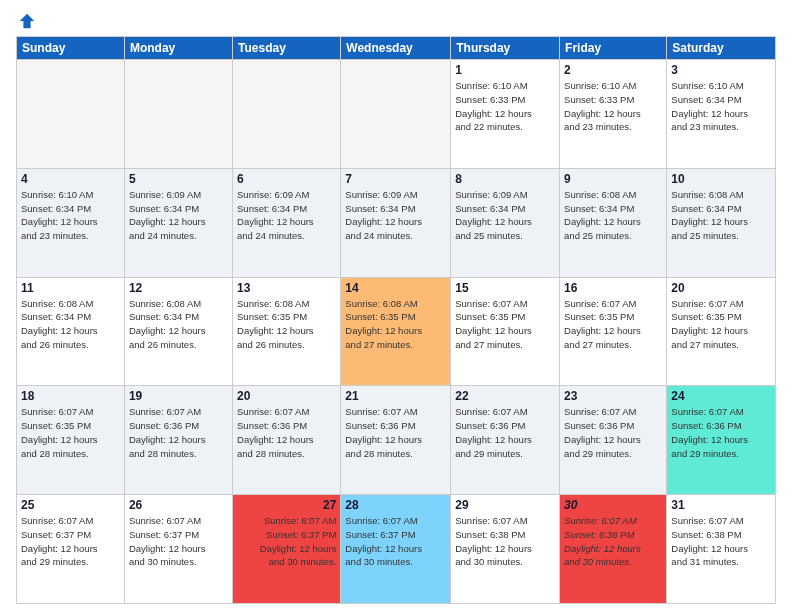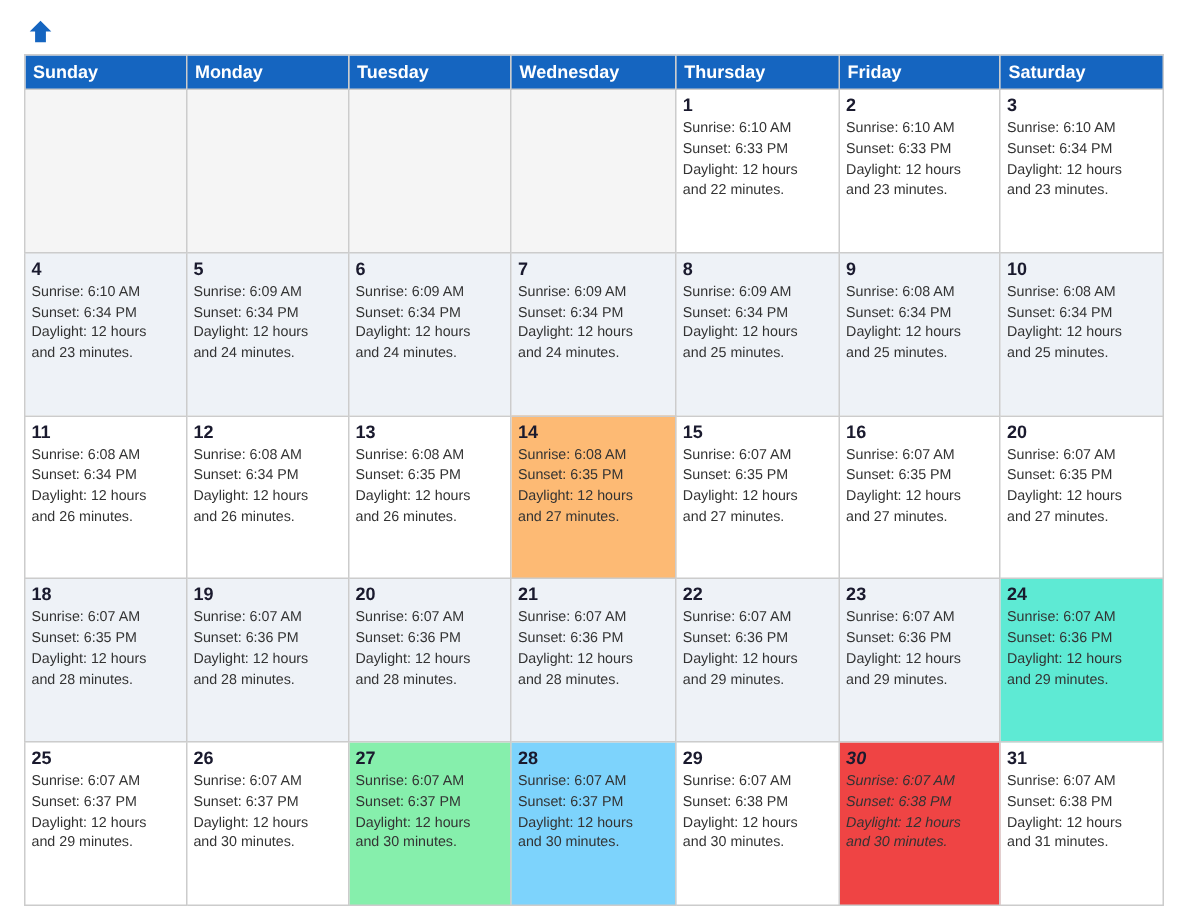--- a/index.html
+++ b/index.html
@@ -245,21 +245,21 @@
         </tr>
         <tr>
           <td style="background: rgb(255, 255, 255);">
             <span class="day-number">25</span>
             <div class="day-info">Sunrise: 6:07 AM<br>Sunset: 6:37 PM<br>Daylight: 12 hours<br>and 29 minutes.</div>
           </td>
           <td style="background: rgb(255, 255, 255);">
             <span class="day-number">26</span>
             <div class="day-info">Sunrise: 6:07 AM<br>Sunset: 6:37 PM<br>Daylight: 12 hours<br>and 30 minutes.</div>
           </td>
-          <td style="background: #86efac;">
+          <td style="background: #ef4444; text-align: right;">
             <span class="day-number">27</span>
             <div class="day-info">Sunrise: 6:07 AM<br>Sunset: 6:37 PM<br>Daylight: 12 hours<br>and 30 minutes.</div>
           </td>
           <td style="background: #7dd3fc;">
             <span class="day-number">28</span>
             <div class="day-info">Sunrise: 6:07 AM<br>Sunset: 6:37 PM<br>Daylight: 12 hours<br>and 30 minutes.</div>
           </td>
           <td style="background: rgb(255, 255, 255);">
             <span class="day-number">29</span>
             <div class="day-info">Sunrise: 6:07 AM<br>Sunset: 6:38 PM<br>Daylight: 12 hours<br>and 30 minutes.</div>

